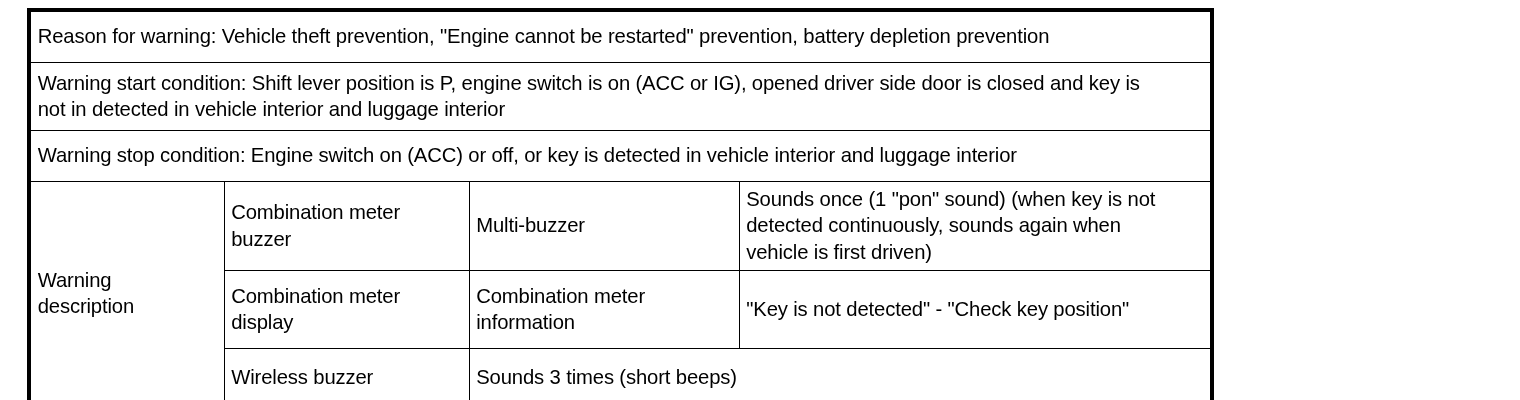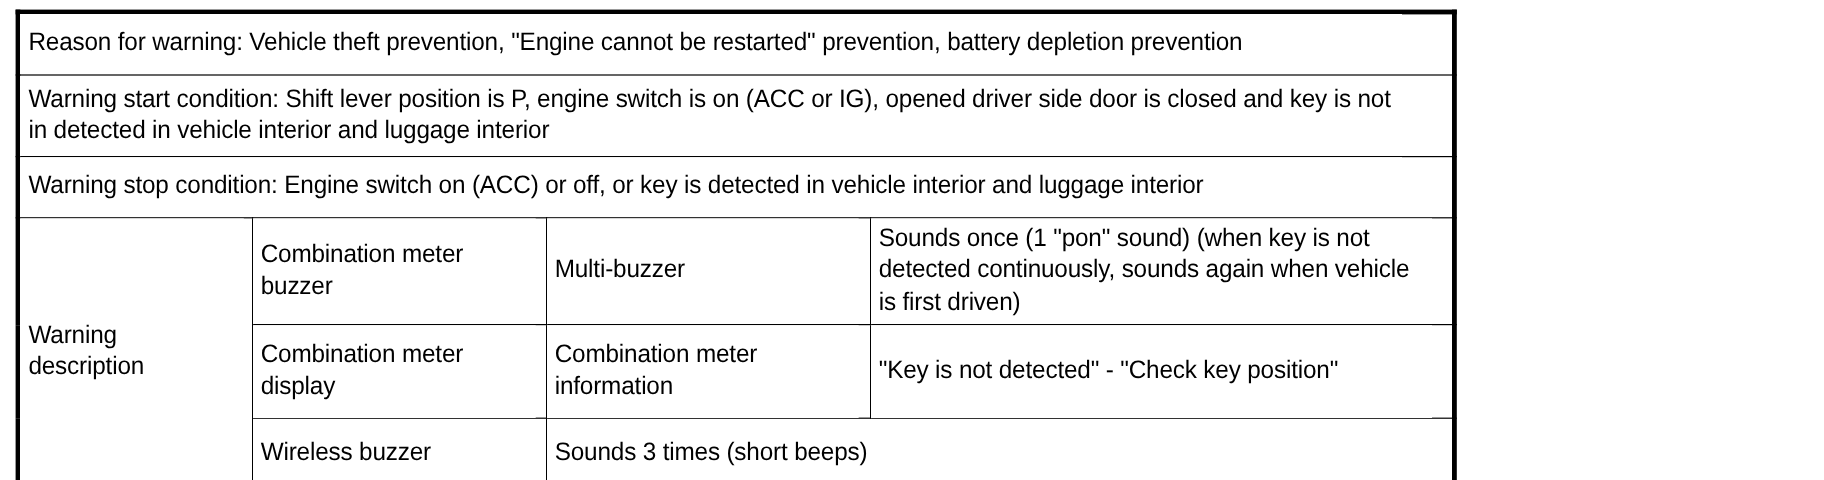--- a/index.html
+++ b/index.html
@@ -13,21 +13,21 @@
     overflow: hidden;
     font-family: "Liberation Sans", "DejaVu Sans", sans-serif;
     color: #000000;
   }
 
   .sheet {
     position: relative;
     width: 1227px;
     height: 400px;
     box-sizing: border-box;
-    padding: 8px 13px 9px 13px;
+    padding: 8px 13px 9px 27px;
   }
 
   table.warning-table {
     width: 100%;
     height: 100%;
     border-collapse: collapse;
     table-layout: fixed;
     border: 4px solid #000000;
     background: #ffffff;
   }

